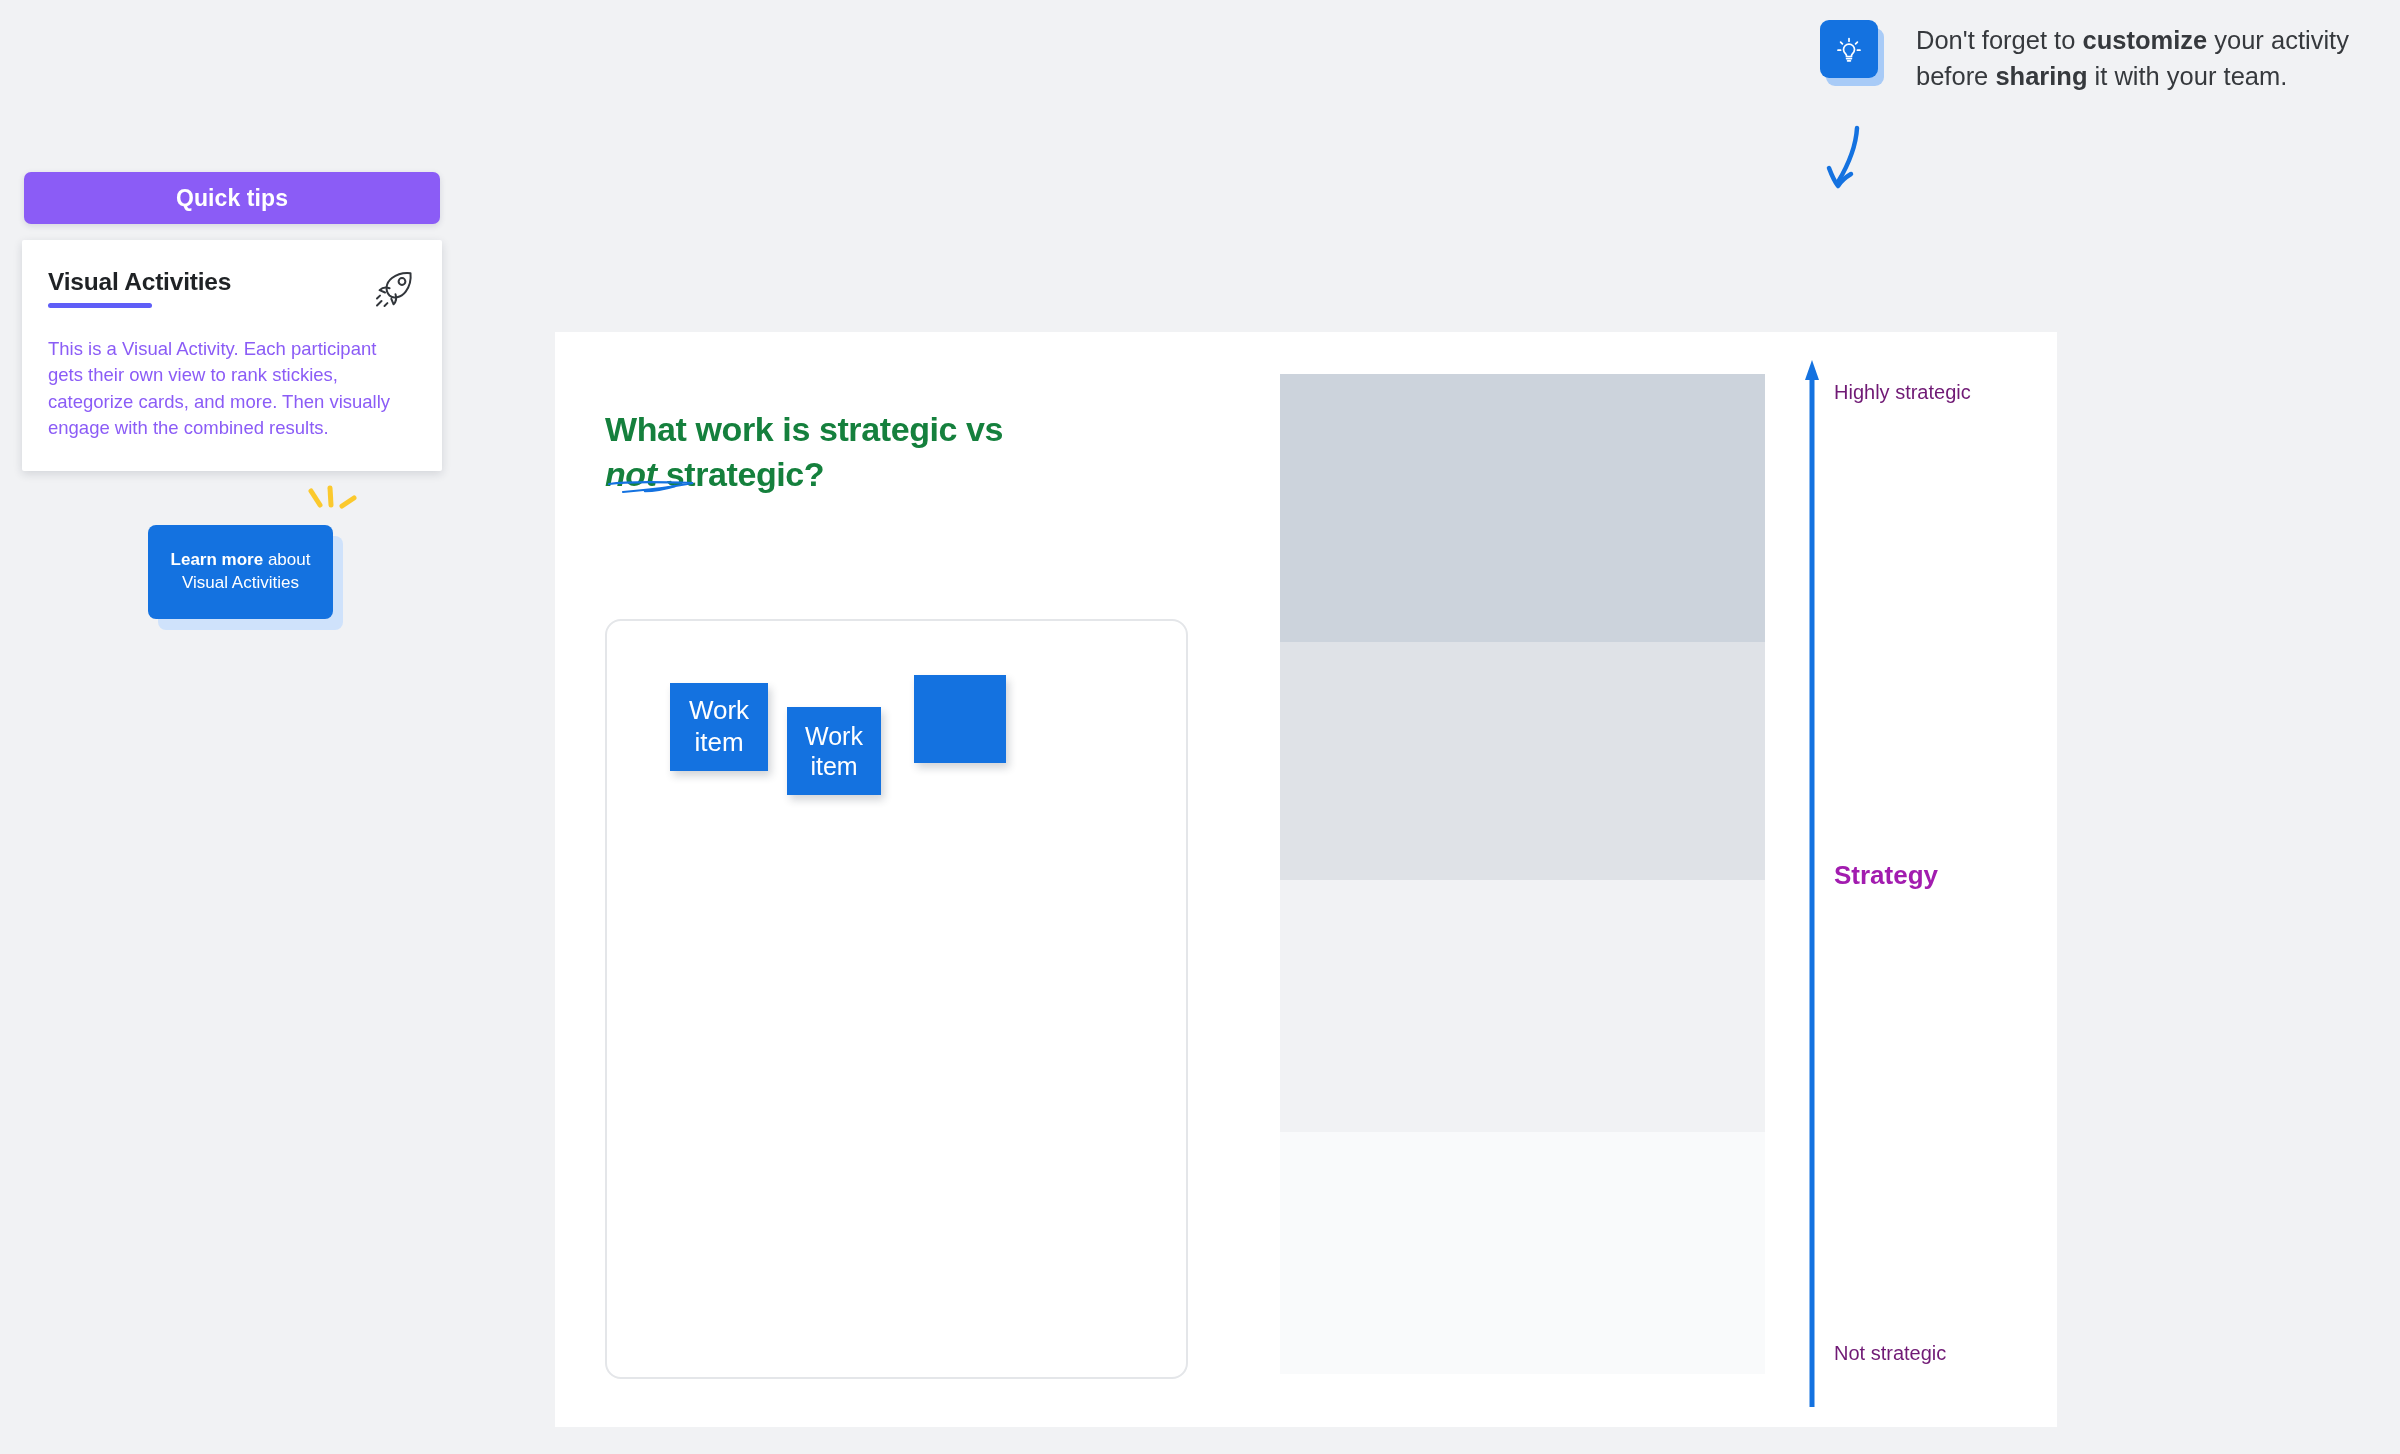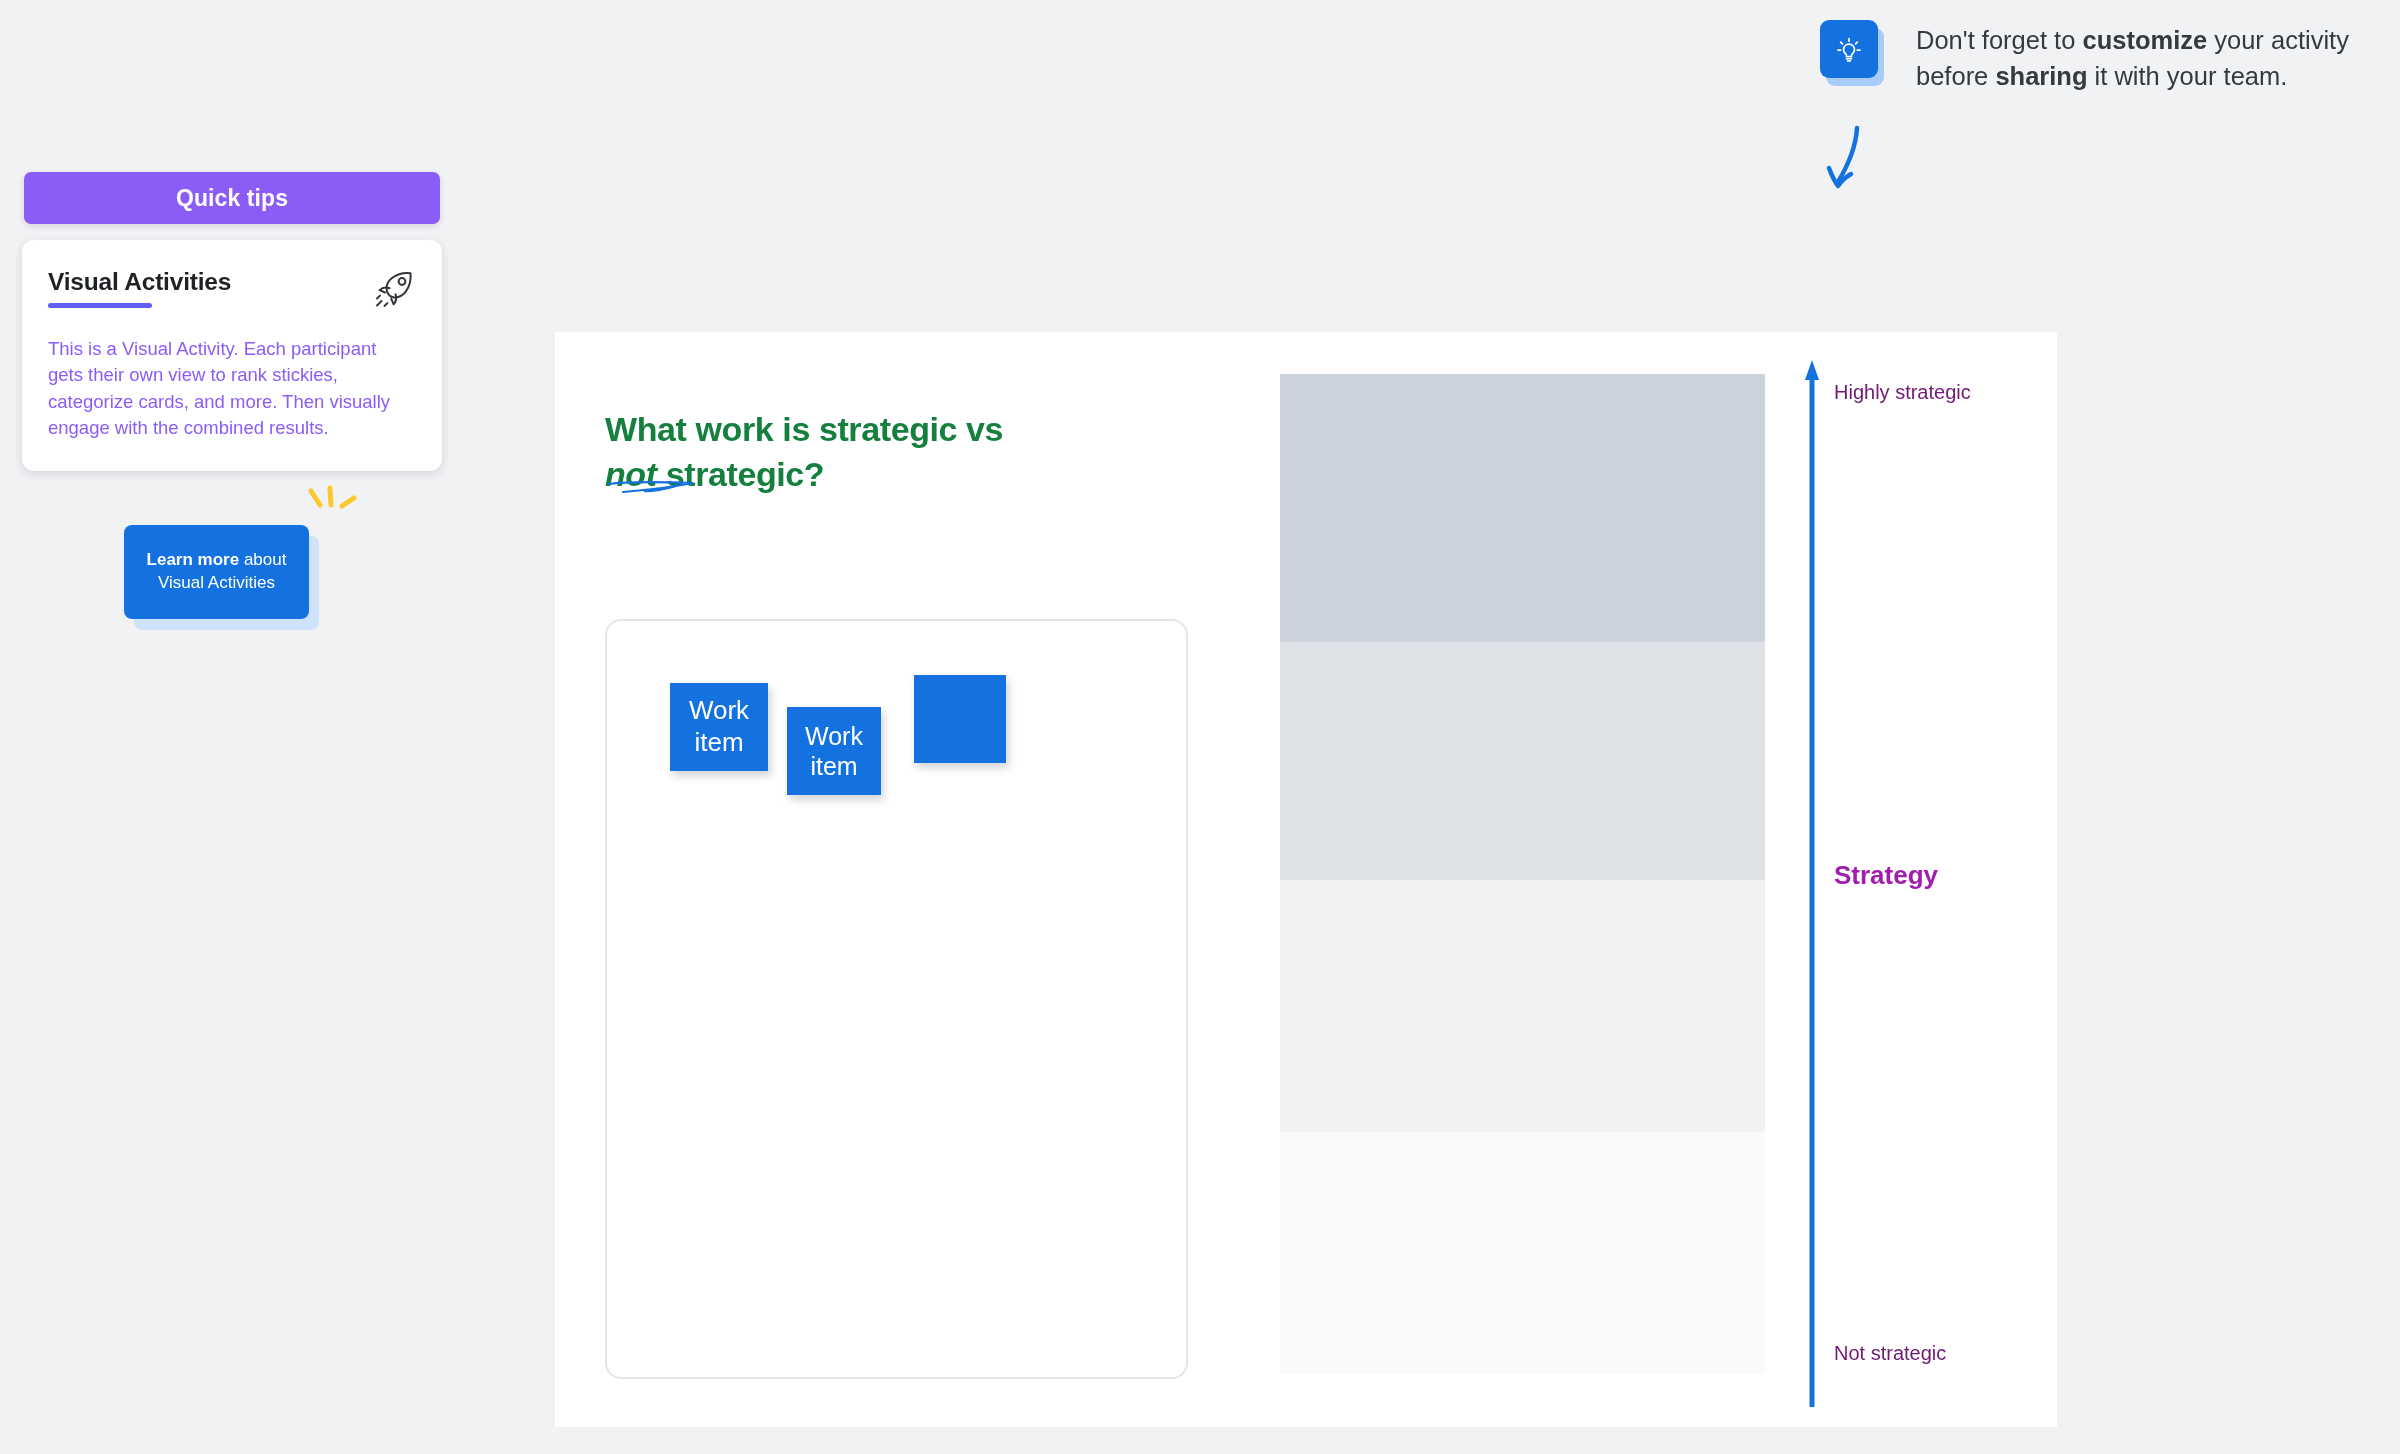--- a/index.html
+++ b/index.html
@@ -89,21 +89,21 @@
     cursor: pointer;
     box-shadow: 0 2px 6px rgba(40,40,90,.14);
   }
 
   .tips-card {
     position: absolute;
     left: 22px;
     top: 240px;
     width: 420px;
     background: #ffffff;
-    border-radius: 12px;
+    border-radius: 2px;
     box-shadow: 0 3px 10px rgba(30,35,60,.14);
     padding: 28px 26px 30px 26px;
   }
   .tips-card-head {
     display: flex;
     align-items: flex-start;
     justify-content: space-between;
   }
   .tips-title {
     font-size: 24.5px;
@@ -129,21 +129,21 @@
   
   .sparkle {
     position: absolute;
     left: 305px;
     top: 485px;
     width: 60px;
     height: 42px;
   }
   .learn-more-wrap {
     position: absolute;
-    left: 124px;
+    left: 148px;
     top: 525px;
     width: 204px;
     height: 105px;
   }
   .learn-more-shadow {
     position: absolute;
     left: 10px;
     top: 11px;
     width: 185px;
     height: 94px;

